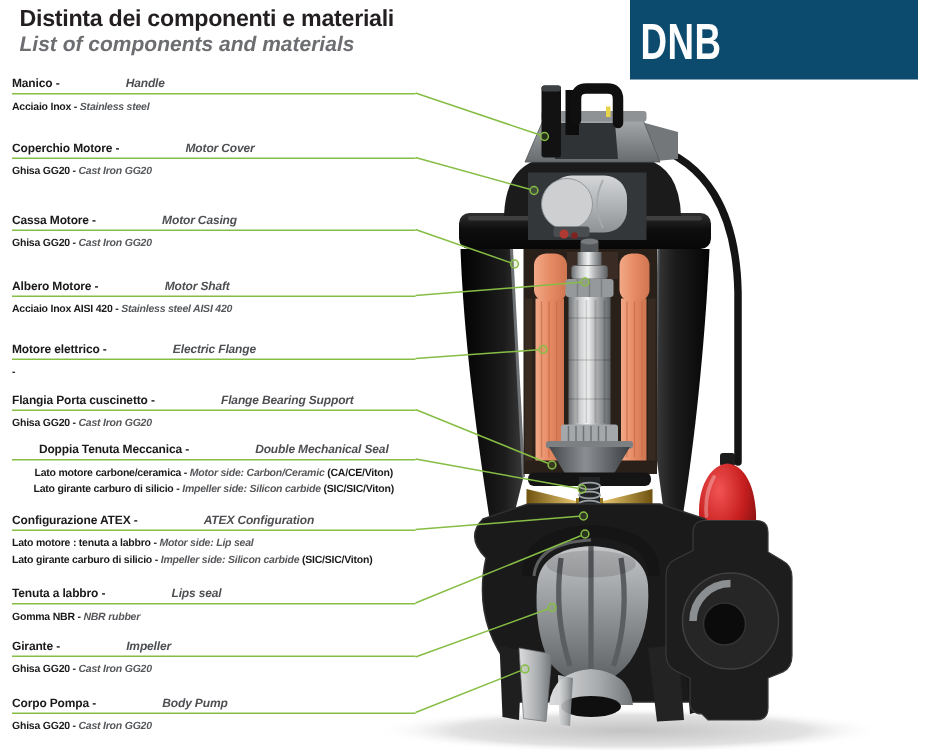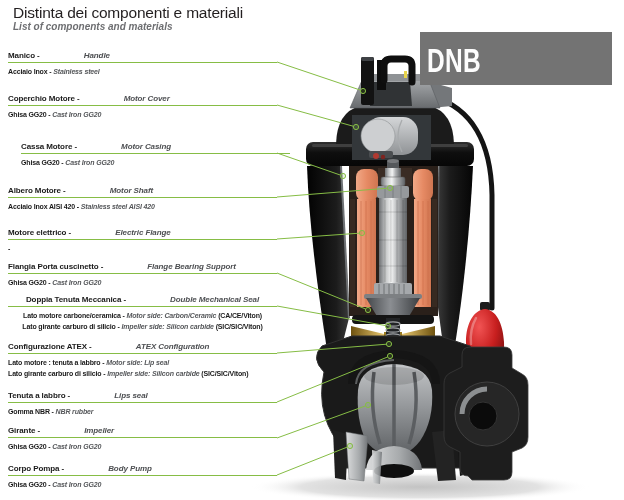--- a/index.html
+++ b/index.html
@@ -1,22 +1,22 @@
 <!DOCTYPE html>
 <html><head>
 <meta charset="utf-8">
 <style>
   html,body{margin:0;padding:0;background:#fff;}
   .page{position:relative;width:624px;height:500px;background:#fff;overflow:hidden;
         font-family:"Liberation Sans",sans-serif;}
-  .title{position:absolute;left:13px;top:4px;font-size:15.5px;font-weight:normal;
+  .title{position:absolute;left:13px;top:4px;font-size:15.5px;font-weight:bold;
          color:#231f20;letter-spacing:-0.2px;white-space:nowrap;}
-  .subtitle{position:absolute;left:13px;top:21px;font-size:10px;font-weight:bold;
+  .subtitle{position:absolute;left:13px;top:21px;font-size:14px;font-weight:bold;
          font-style:italic;color:#6d6e71;white-space:nowrap;}
-  .badge{position:absolute;left:420px;top:0;width:192px;height:53px;background:#737373;margin-top:32px;}
+  .badge{position:absolute;left:420px;top:0;width:192px;height:53px;background:#0c4a6e;}
   .badge-label{position:absolute;left:7px;top:11px;font-size:34px;font-weight:bold;color:#fdfdfd;
          line-height:1;transform:scaleX(0.72);transform-origin:left top;letter-spacing:0.5px;}
   .comp{position:absolute;left:8px;width:269px;}
   .comp-name{font-size:8px;line-height:10px;font-weight:bold;color:#1a1a1a;
          white-space:nowrap;letter-spacing:-0.1px;}
   .comp-name .en{color:#4d4f52;font-style:italic;padding-left:42px;}
   .comp-rule{height:0;border-bottom:1px solid #86bd45;margin-top:1px;}
   .comp-mats{margin-top:3px;}
   .mat-line{font-size:7px;line-height:11px;white-space:nowrap;letter-spacing:-0.15px;
          color:#55575a;font-weight:bold;}
@@ -277,21 +277,21 @@
     <div class="comp" style="top: 94px;">
       <div class="comp-name">
         <span class="it">Coperchio Motore</span><span class="dash"> - </span><span class="en">Motor Cover</span>
       </div>
       <div class="comp-rule"></div>
       <div class="comp-mats">
           <div class="mat-line"><span class="it">Ghisa GG20 - </span><span class="en">Cast Iron GG20</span></div>
         </div>
     </div>
 
-    <div class="comp" style="top: 142px; margin-left: 13px;">
+    <div class="comp" style="top: 142px;">
       <div class="comp-name">
         <span class="it">Cassa Motore</span><span class="dash"> - </span><span class="en">Motor Casing</span>
       </div>
       <div class="comp-rule"></div>
       <div class="comp-mats">
           <div class="mat-line"><span class="it">Ghisa GG20 - </span><span class="en">Cast Iron GG20</span></div>
         </div>
     </div>
 
     <div class="comp" style="top: 186px;">

